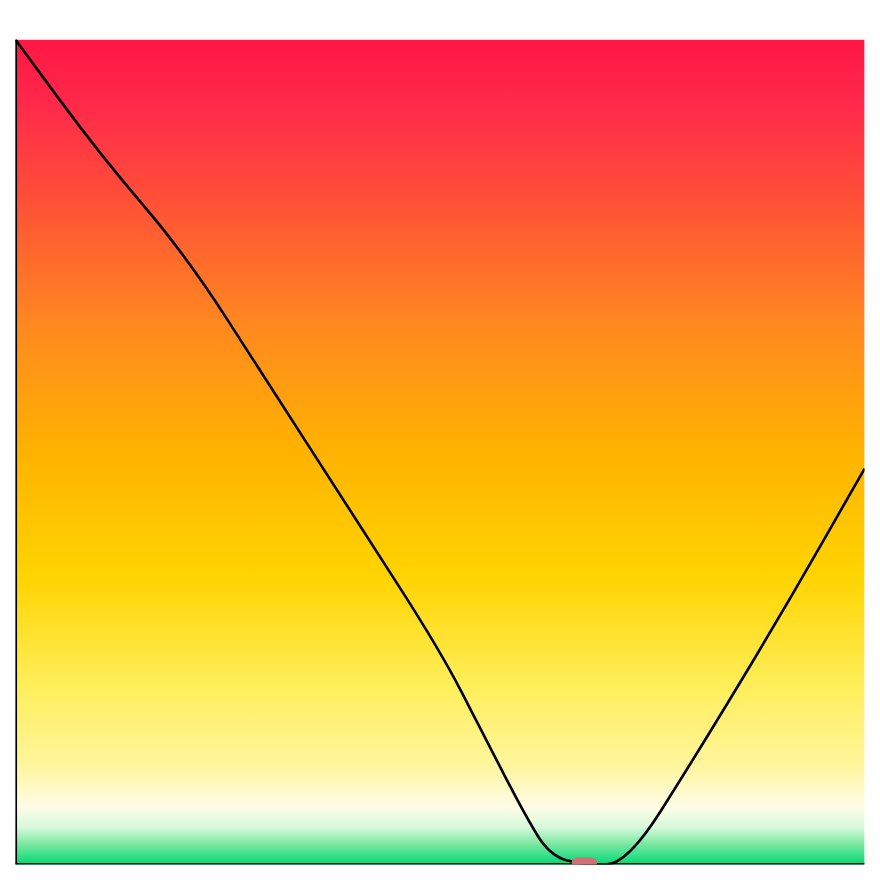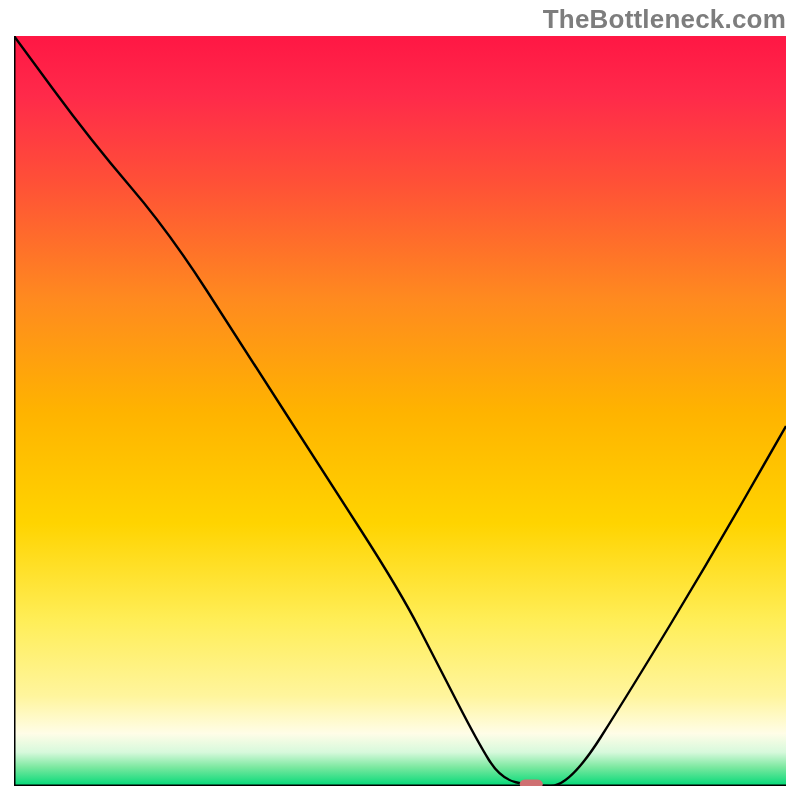--- a/index.html
+++ b/index.html
@@ -20,21 +20,20 @@
     position: absolute;
     left: 14px;
     top: 36px;
     width: 772px;
     height: 750px;
   }
 </style>
 </head>
 <body>
 <div class="wrap">
-  <div class="watermark">TheBottleneck.com</div>
 
   <svg class="plot" viewBox="0 0 772 750" preserveAspectRatio="none">
     <defs>
       <linearGradient id="bg-grad" x1="0" y1="0" x2="0" y2="1">
 
       <stop offset="0%" stop-color="#ff1744"></stop>
           <stop offset="8%" stop-color="#ff2a4a"></stop>
           <stop offset="20%" stop-color="#ff5236"></stop>
           <stop offset="35%" stop-color="#ff8a1f"></stop>
           <stop offset="50%" stop-color="#ffb300"></stop>

